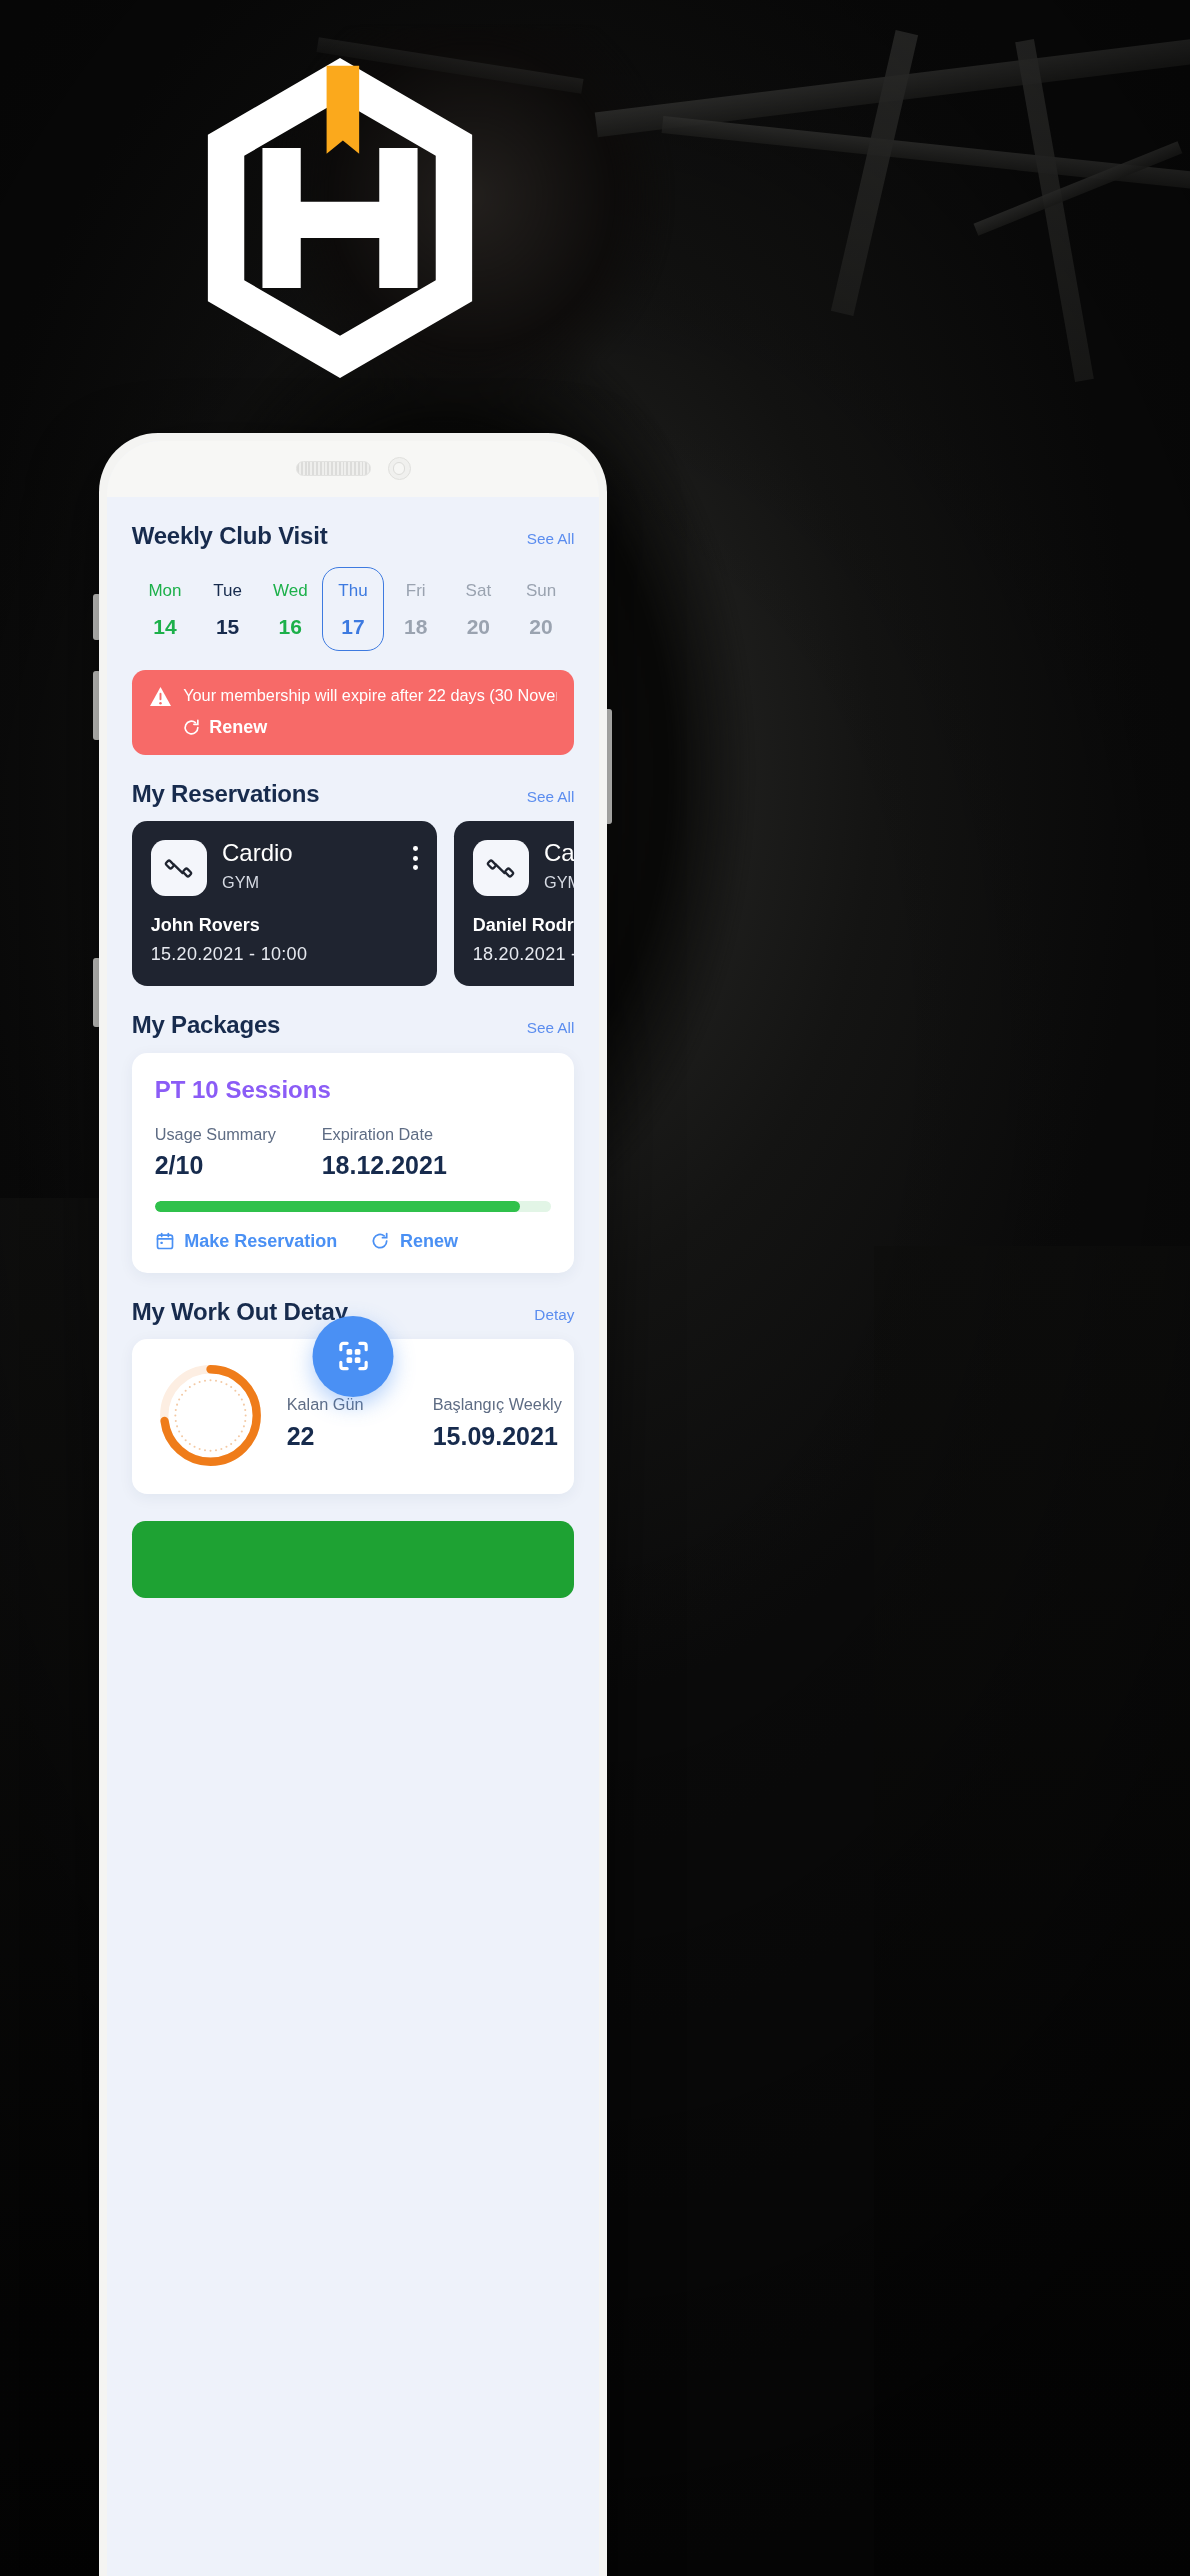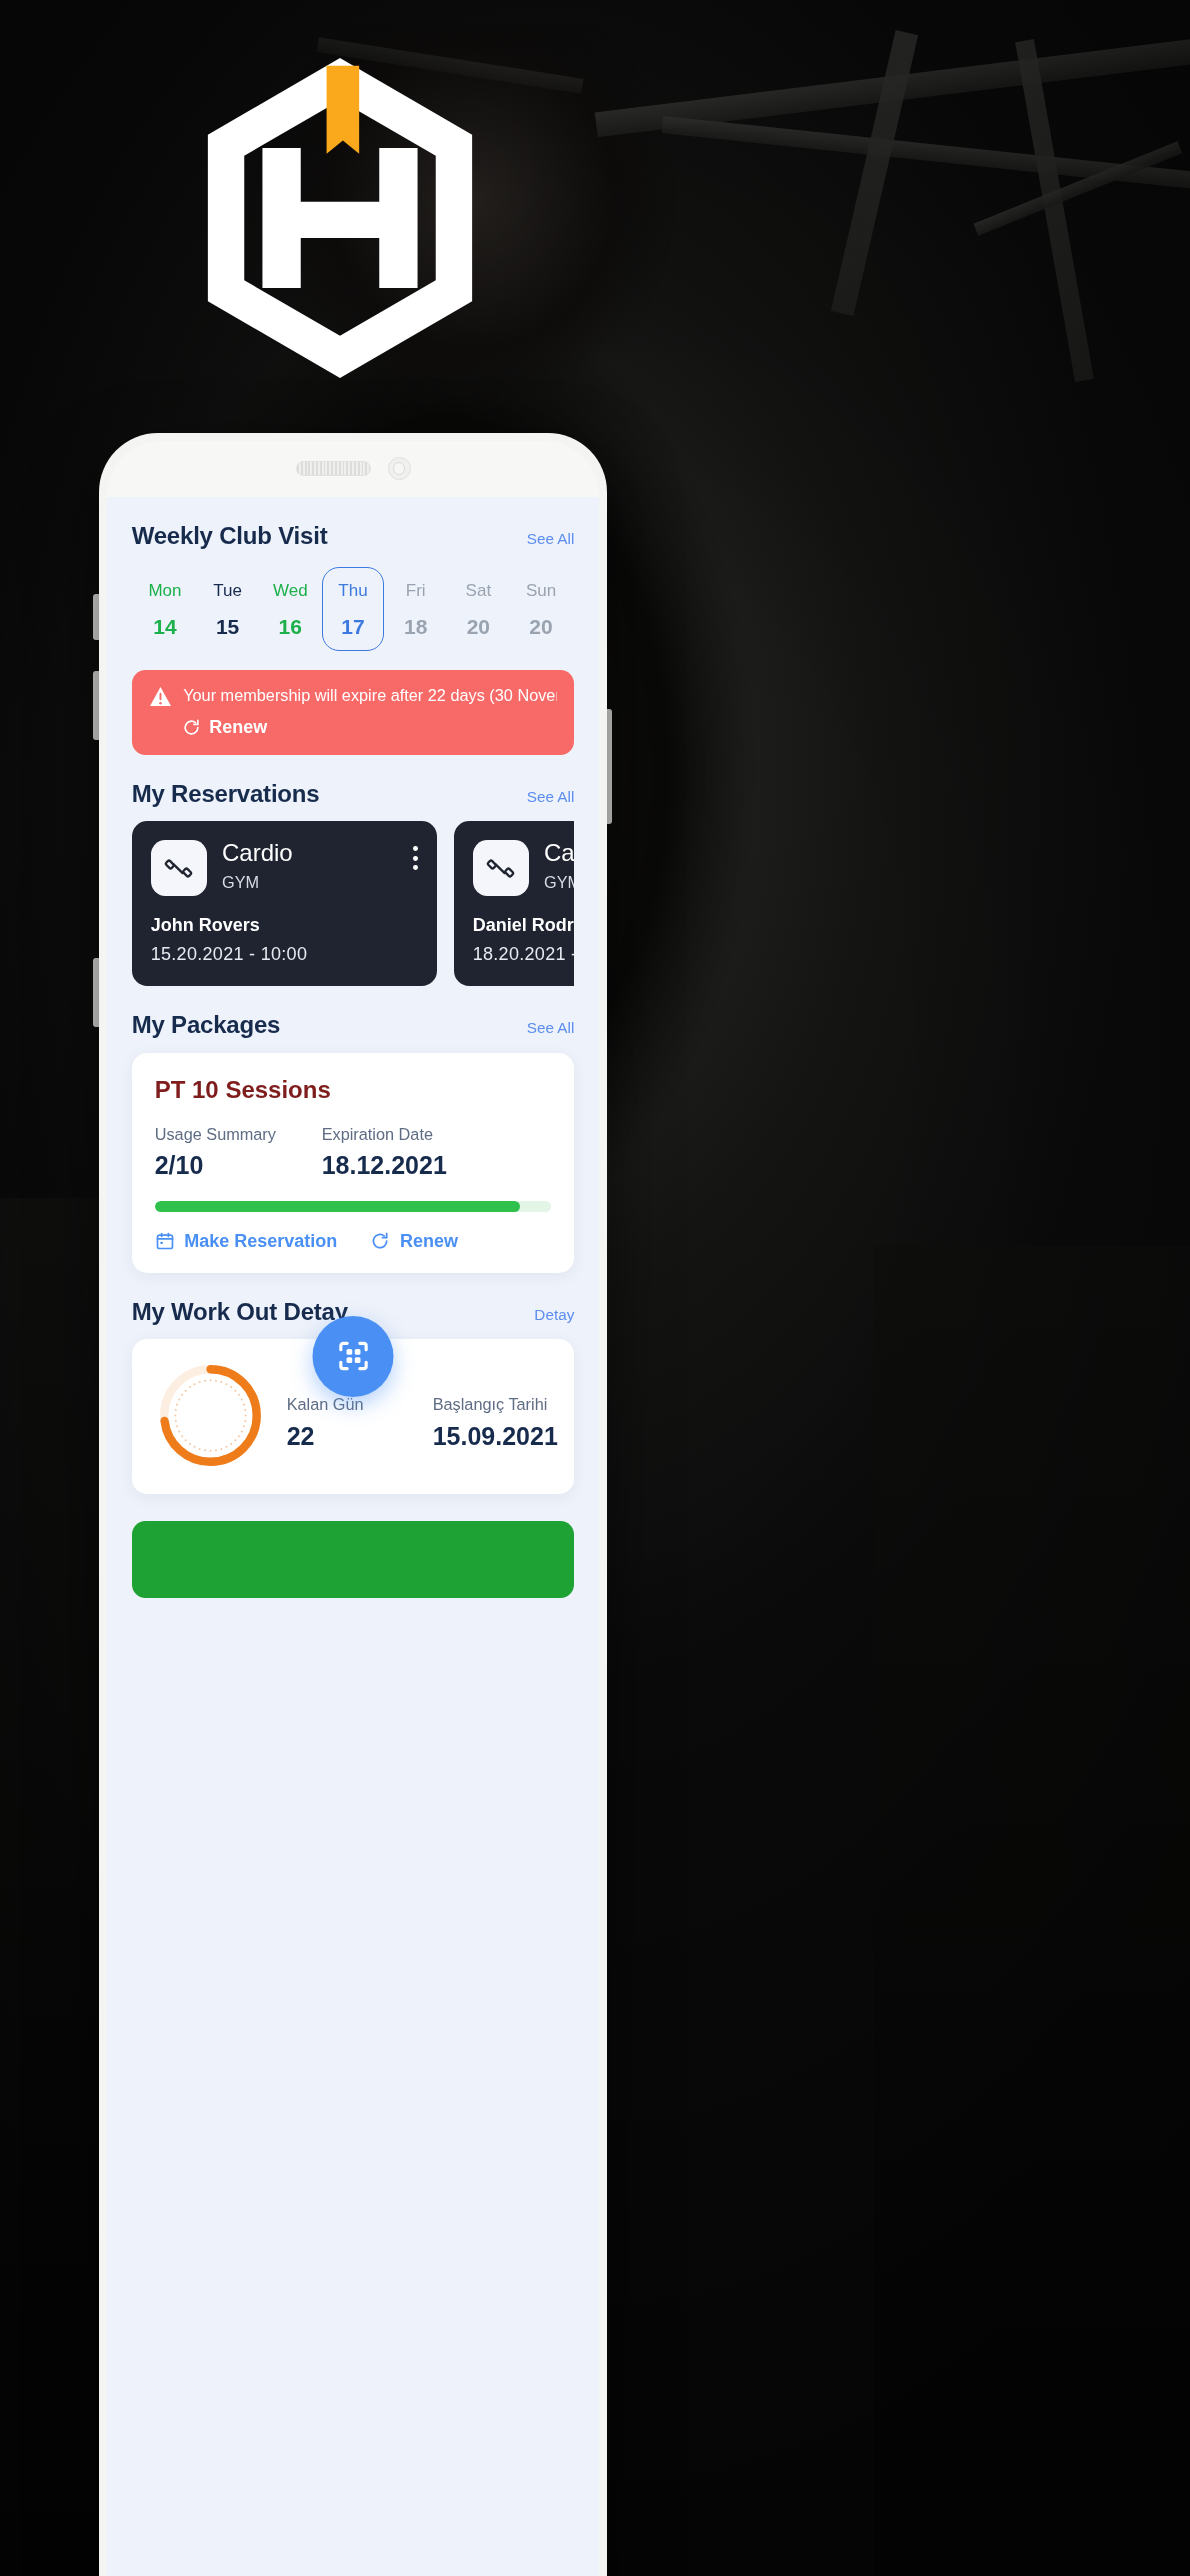--- a/index.html
+++ b/index.html
@@ -202,21 +202,21 @@
   .res-dots { margin-left: auto; display:flex; flex-direction:column; gap:4.8px; padding-top:5.8px; }
   .res-dots i { width: 4.8px; height: 4.8px; border-radius:50%; background:#fff; display:block; }
   .res-person { font-size: 18px; font-weight: 700; margin-top: 19px; }
   .res-date { font-size: 18px; color: #e7eaf0; margin-top: 7.7px; letter-spacing: 0.3px; }
 
   
   .pkg-card {
     background: #fff; border-radius: 15.3px; padding: 23px 23px 21px 23px;
     box-shadow: 0 3.8px 15.3px rgba(23,43,77,.06);
   }
-  .pkg-title { font-size: 24px; font-weight: 700; color: #7f1d1d; }
+  .pkg-title { font-size: 24px; font-weight: 700; color: #8b5cf6; }
   .pkg-cols { display: flex; margin-top: 21px; }
   .pkg-col { width: 167px; }
   .pkg-lbl { font-size: 16.3px; color: #5e6c84; }
   .pkg-val { font-size: 25px; font-weight: 700; color: #172b4d; margin-top: 7.7px; }
   .bar-track {
     height: 10.5px; border-radius: 5.8px; background: #e2f5e6; margin-top: 21px; overflow: hidden;
   }
   .bar-fill { height: 100%; border-radius: 5.8px; background: #2fc14b; }
   .pkg-actions { display: flex; gap: 33px; margin-top: 19px; }
   .pkg-act { display: flex; align-items: center; gap: 9.6px; color: #4a90f4; font-size: 18px; font-weight: 700; }
@@ -497,21 +497,21 @@
               </g>
           </svg>
         </div>
         <div class="plan-body">
           <div class="plan-cols">
             <div class="plan-col">
               <div class="plan-lbl">Kalan Gün</div>
               <div class="plan-val">22</div>
             </div>
             <div class="plan-col">
-              <div class="plan-lbl">Başlangıç Tarihi</div>
+              <div class="plan-lbl">Başlangıç Weekly</div>
               <div class="plan-val">15.09.2021</div>
             </div>
           </div>
         </div>
       </div>
 
       <div id="green-btn"></div>
 
       <div id="fab">
         <svg width="38" height="38" viewBox="0 0 24 24" fill="none" stroke="#fff" stroke-width="2" stroke-linecap="round" stroke-linejoin="round">

